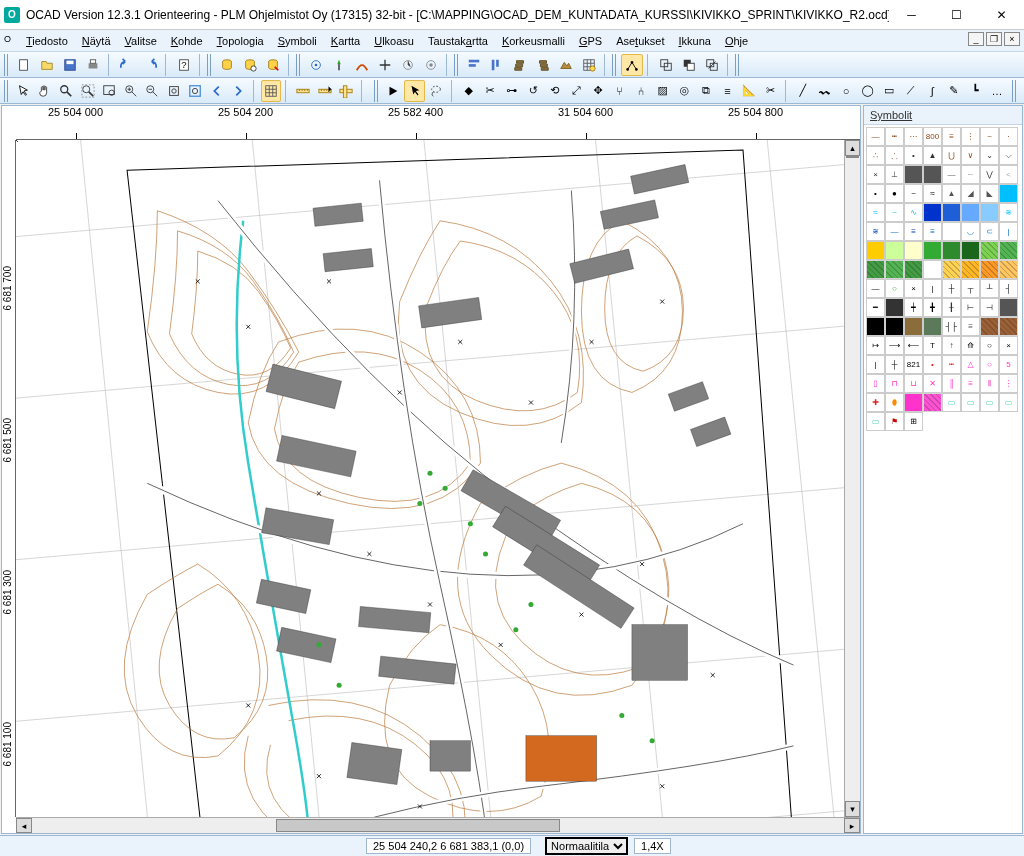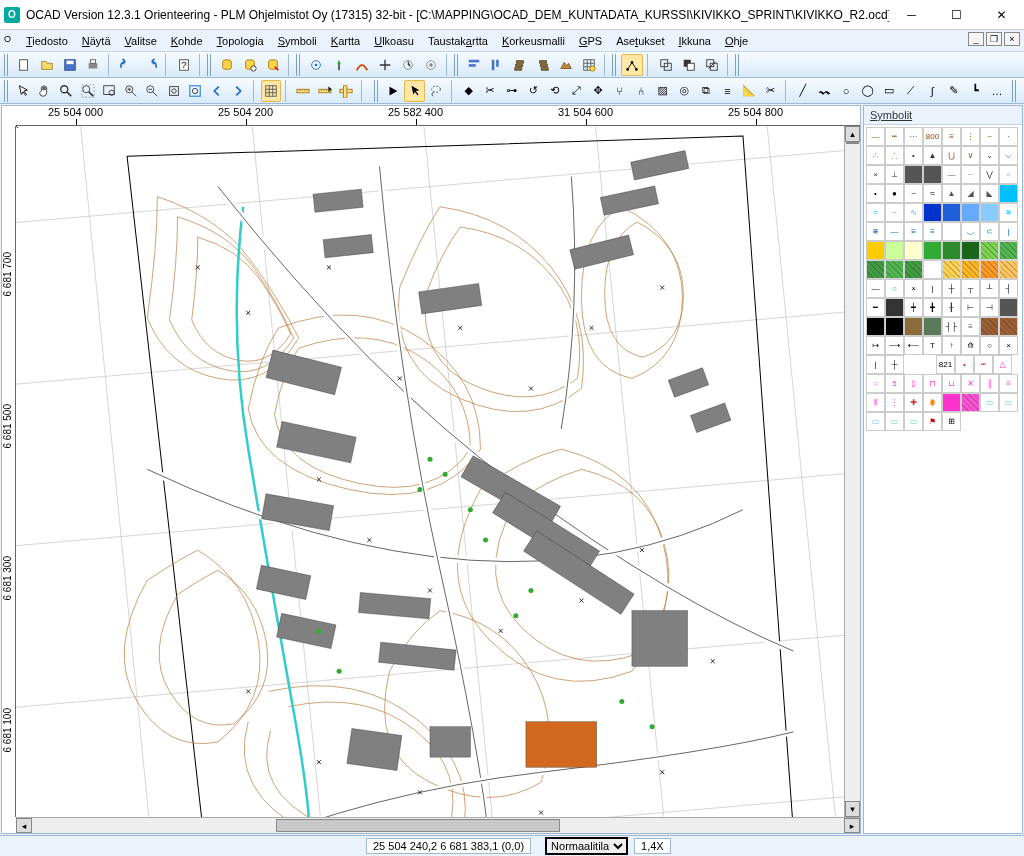--- a/index.html
+++ b/index.html
@@ -15,21 +15,21 @@
 .mdi-btns { position:absolute; right:4px; top:2px; display:flex; gap:2px;}
 .mdi-btns span{ width:16px;height:14px;border:1px solid #888;background:#f5f5f5;display:flex;align-items:center;justify-content:center;font-size:9px;}
 .toolbar { height: 26px; background: linear-gradient(#f6fbff,#d9eaf9); border-bottom: 1px solid #9db8d4; display:flex; align-items:center; padding: 0 4px; gap:1px;}
 .tbtn { width: 22px; height: 22px; display:flex; align-items:center; justify-content:center; border:1px solid transparent; border-radius:2px; }
 .tbtn.active { background:#ffe8a6; border-color:#e5b84a; }
 .tbtn svg { width:14px; height:14px; }
 .tsep { width:4px; height:22px; border-left:1px solid #9db8d4; margin:0 3px; }
 .tgrip { width:6px; height:22px; background: repeating-linear-gradient(90deg,#7a9fc4 0 1px,transparent 1px 3px); margin-right:2px;}
 .workspace { flex:1; display:flex; overflow:hidden; }
 .mapframe { flex:1; display:flex; flex-direction:column; background:#fff; border:1px solid #9db8d4; margin:1px; position:relative;}
-.ruler-top { height:20px; background:#fff; border-bottom:1px solid #666; display:flex; position:relative; font-size:10px; margin-left:14px;}
+.ruler-top { height:34px; background:#fff; border-bottom:1px solid #666; display:flex; position:relative; font-size:10px; margin-left:14px;}
 .ruler-top .tick { position:absolute; top:0; color:#000; }
 .ruler-left { width:14px; background:#fff; border-right:1px solid #666; position:relative;}
 .ruler-left .tick { position:absolute; left:0; writing-mode:vertical-rl; transform:rotate(180deg); font-size:10px;}
 .maparea-row { flex:1; display:flex; overflow:hidden;}
 .canvas { flex:1; background:#ffffff; position:relative; overflow:hidden; }
 .mapcontent { position:absolute; inset:0; }
 .scrollbar-v { width:16px; background:#eee; border-left:1px solid #aaa; position:relative;}
 .scrollbar-v .thumb{position:absolute; left:1px; right:1px; top:30%; height:35%; background:#c8c8c8; border:1px solid #888;}
 .scrollbar-v .arr{height:16px;background:#ddd;border:1px solid #888;display:flex;align-items:center;justify-content:center;font-size:9px;}
 .scrollbar-h { height:16px; background:#eee; border-top:1px solid #aaa; display:flex; margin-left:14px;}
@@ -646,21 +646,21 @@
         <div class="sym" style="color: rgb(0, 0, 0);">↦</div>
         <div class="sym" style="color: rgb(0, 0, 0);">⟶</div>
         <div class="sym" style="color: rgb(0, 0, 0);">⟵</div>
         <div class="sym" style="color: rgb(0, 0, 0);">T</div>
         <div class="sym" style="color: rgb(51, 51, 51);">↑</div>
         <div class="sym" style="color: rgb(0, 0, 0);">⟰</div>
         <div class="sym" style="color: rgb(0, 0, 0);">○</div>
         <div class="sym" style="color: rgb(0, 0, 0);">×</div>
         <div class="sym" style="color: rgb(0, 0, 0);">|</div>
         <div class="sym" style="color: rgb(0, 0, 0);">┼</div>
-        <div class="sym" style="color: rgb(0, 0, 0); margin-left: 32px;">821</div>
+        <div class="sym" style="color: rgb(0, 0, 0);">821</div>
         <div class="sym" style="color: rgb(221, 34, 34);">•</div>
         <div class="sym" style="color: rgb(221, 34, 34);">┅</div>
         <div class="sym" style="color: rgb(255, 51, 204);">△</div>
         <div class="sym" style="color: rgb(255, 51, 204);">○</div>
         <div class="sym" style="color: rgb(255, 51, 204);">5</div>
         <div class="sym" style="color: rgb(255, 51, 204);">▯</div>
         <div class="sym" style="color: rgb(255, 51, 204);">⊓</div>
         <div class="sym" style="color: rgb(255, 51, 204);">⊔</div>
         <div class="sym" style="color: rgb(255, 51, 204);">✕</div>
         <div class="sym" style="color: rgb(255, 51, 204);">║</div>

